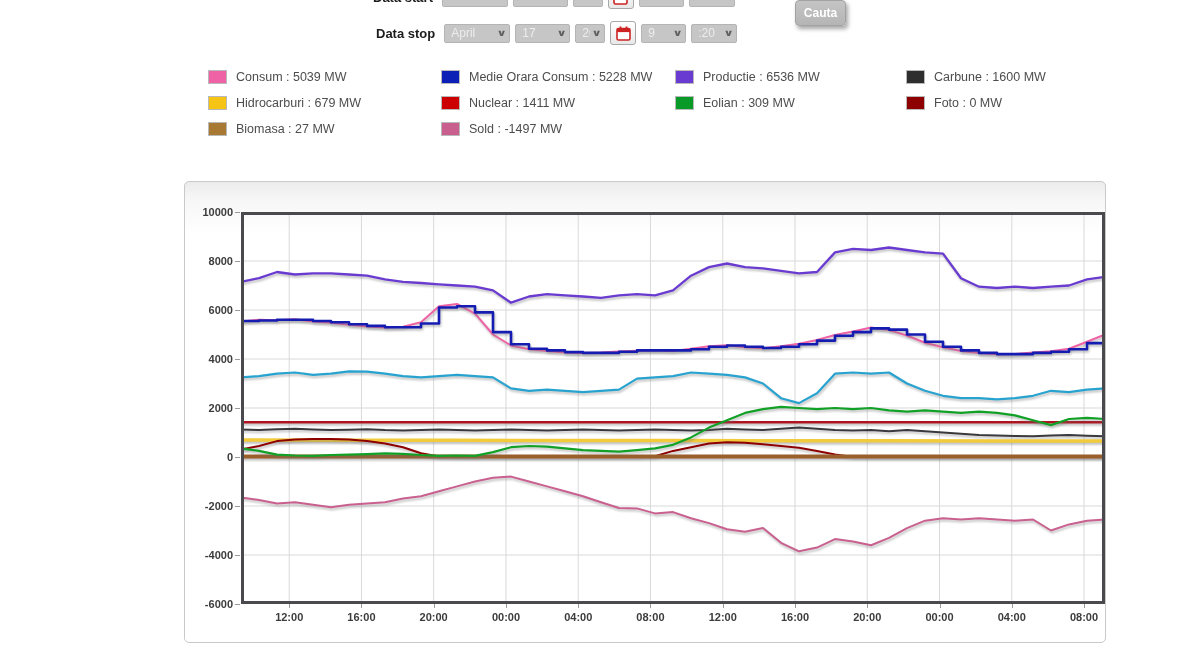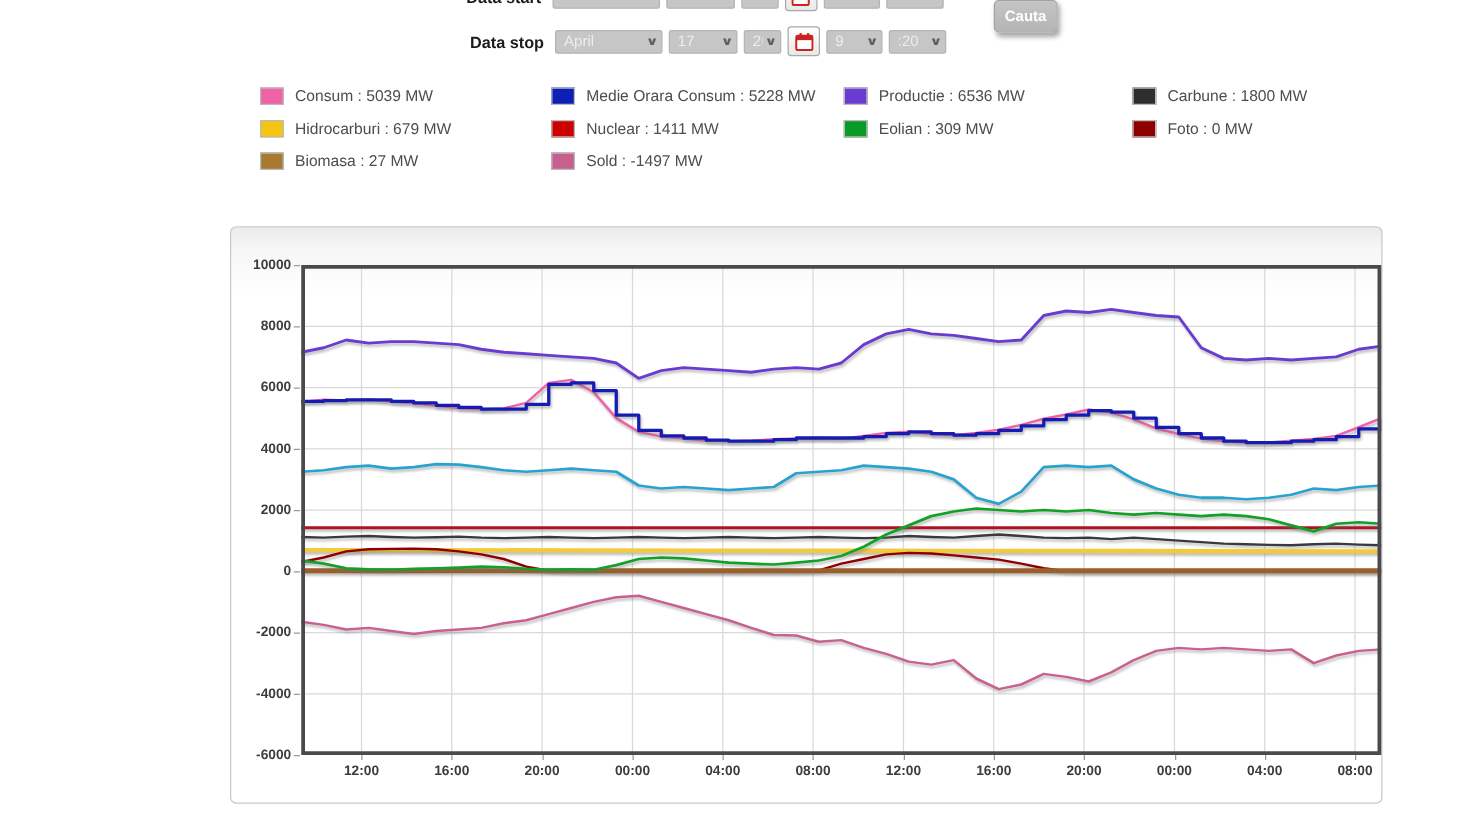--- a/index.html
+++ b/index.html
@@ -14,21 +14,21 @@
   .row-start{left:373px;top:-15px;}
   .row-stop{left:376px;top:21px;}
   .ctrl-label{font-size:13px;font-weight:bold;color:#1c1c1c;margin-right:4px;white-space:nowrap;}
   .dd{
     height:19px;background:#c6c6c6;border:1px solid #b4b4b4;border-radius:2px;
     display:flex;align-items:center;justify-content:space-between;
     padding:0 4px 0 6px;box-sizing:border-box;cursor:pointer;
   }
   .dd-val{font-size:12px;color:#ededed;white-space:nowrap;overflow:hidden;}
   .dd-arrow{font-size:9px;color:#5f5f5f;font-weight:bold;margin-left:3px;transform:scaleX(1.4);}
-  .dd-month{width:86px}.dd-day{width:55px}.dd-year{width:30px}.dd-hour{width:45px}.dd-min{width:46px}
+  .dd-month{width:66px}.dd-day{width:55px}.dd-year{width:30px}.dd-hour{width:45px}.dd-min{width:46px}
   .cal{
     width:26px;height:24px;background:linear-gradient(#ffffff,#e8e8e8);
     border:1px solid #a8a8a8;border-radius:3px;padding:0;cursor:pointer;
     display:flex;align-items:center;justify-content:center;
   }
   .cauta{
     position:absolute;left:795px;top:0px;width:51px;height:26px;
     background:linear-gradient(#c4c4c4,#b5b5b5);border:1px solid #a2a2a2;border-radius:4px;
     color:#ffffff;font-weight:bold;font-size:12px;font-family:inherit;
     box-shadow:2px 3px 4px rgba(0,0,0,0.35);cursor:pointer;
@@ -138,21 +138,21 @@
     <div class="lg-item">
       <span class="lg-swatch" style="background: rgb(12, 32, 182);"></span>
       <span class="lg-text">Medie Orara Consum : 5228 MW</span>
     </div>
     <div class="lg-item">
       <span class="lg-swatch" style="background: rgb(106, 59, 208);"></span>
       <span class="lg-text">Productie : 6536 MW</span>
     </div>
     <div class="lg-item">
       <span class="lg-swatch" style="background: rgb(46, 46, 46);"></span>
-      <span class="lg-text">Carbune : 1800 MW</span>
+      <span class="lg-text">Carbune : 1600 MW</span>
     </div>
     <div class="lg-item">
       <span class="lg-swatch" style="background: rgb(245, 196, 20);"></span>
       <span class="lg-text">Hidrocarburi : 679 MW</span>
     </div>
     <div class="lg-item">
       <span class="lg-swatch" style="background: rgb(204, 0, 0);"></span>
       <span class="lg-text">Nuclear : 1411 MW</span>
     </div>
     <div class="lg-item">

